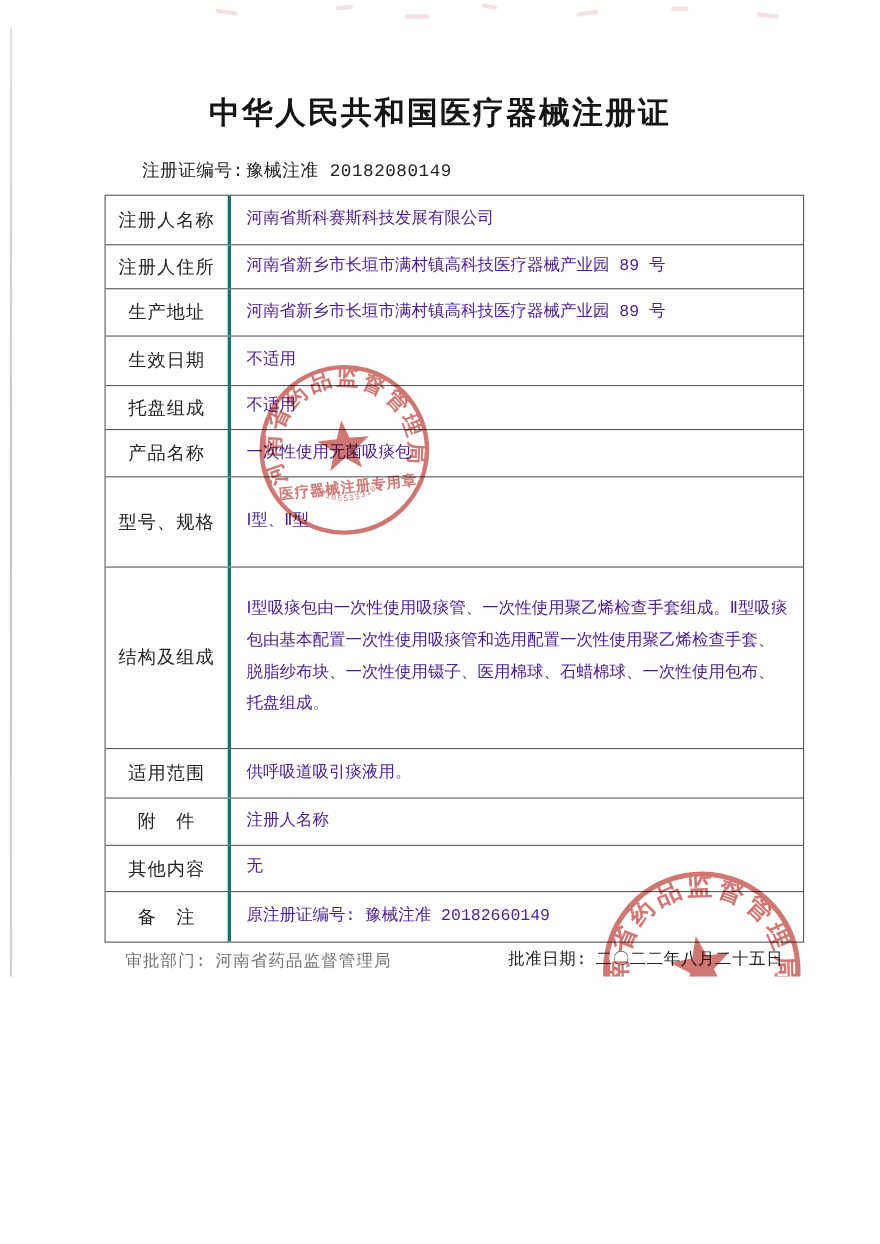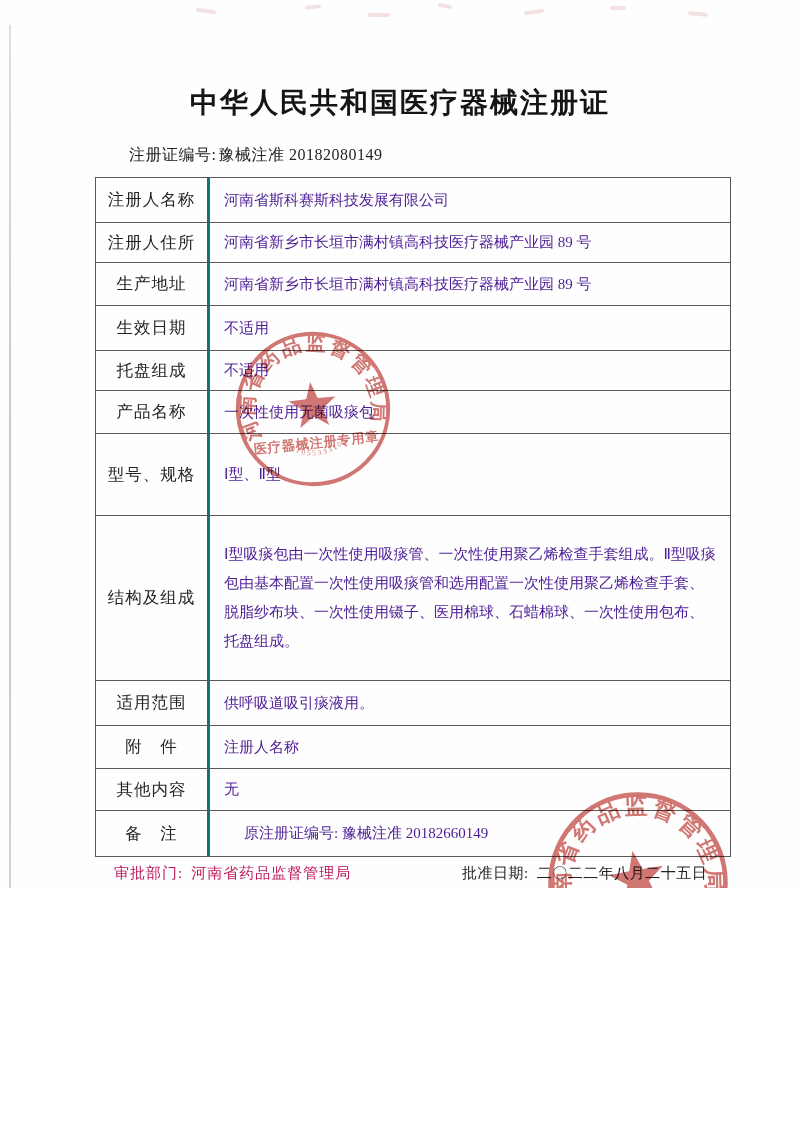--- a/index.html
+++ b/index.html
@@ -1,19 +1,19 @@
 <!DOCTYPE html>
 <html><head>
 <meta charset="utf-8">
 <style>
   html,body { margin:0; padding:0; background:#ffffff; }
   .page {
     position:relative; width:800px; height:888px; margin:0 auto;
     background:#fefefe; overflow:hidden;
-    font-family:Liberation Serif, serif; color:#222;
+    font-family:Liberation Mono, monospace; color:#222;
   }
   .scan-edge-left {
     position:absolute; left:9px; top:25px; width:2px; height:1090px;
     background:linear-gradient(180deg,#cfcfcf,#a8a8a8 40%,#c4c4c4);
     opacity:.65;
   }
   .title {
     position:absolute; top:84px; left:0; width:100%; text-align:center;
     font-size:28px; font-weight:700; letter-spacing:2px; color:#151515;
   }
@@ -21,38 +21,38 @@
     position:absolute; left:129px; top:145px; font-size:16px; color:#242424;
     letter-spacing:.5px;
   }
   .regline .lab { margin-right:2px; }
 
   .cert-table {
     position:absolute; left:95px; top:177px; width:636px;
     border:1px solid #585858; box-sizing:border-box; background:transparent;
   }
   .trow { display:flex; border-bottom:1px solid #585858; box-sizing:border-box; }
-  .trow:last-child { border-bottom:none;gap:20px; }
+  .trow:last-child { border-bottom:none; }
   .cell-l {
     flex:0 0 114px; width:114px; border-right:3px solid #0f766e;
     display:flex; align-items:center; justify-content:center;
     font-size:16.5px; letter-spacing:1px; text-align:center; box-sizing:border-box;
     color:#242424;
   }
   .cell-v {
     flex:1; display:flex; align-items:center;
     padding:5px 12px 5px 14px; font-size:15px; line-height:1.92;
     box-sizing:border-box; color:#4c1d95;
   }
   .h45{height:45px} .h40{height:40px} .h43{height:43px}
   .h82{height:82px} .h165{height:165px} .h42{height:42px}
 
   .dept {
     position:absolute; left:114px; top:864px; font-size:15px;
-    letter-spacing:1px; color:#be185d;
+    letter-spacing:1px; color:#737373;
   }
   .dept .lab { margin-right:8px; }
   .dates {
     position:absolute; left:462px; top:859px; font-size:15px;
     line-height:28.5px; letter-spacing:.5px; color:#242424;
   }
   .dates .lab { margin-right:8px; }
 
   .seal {
     position:absolute; mix-blend-mode:multiply; opacity:.78;

